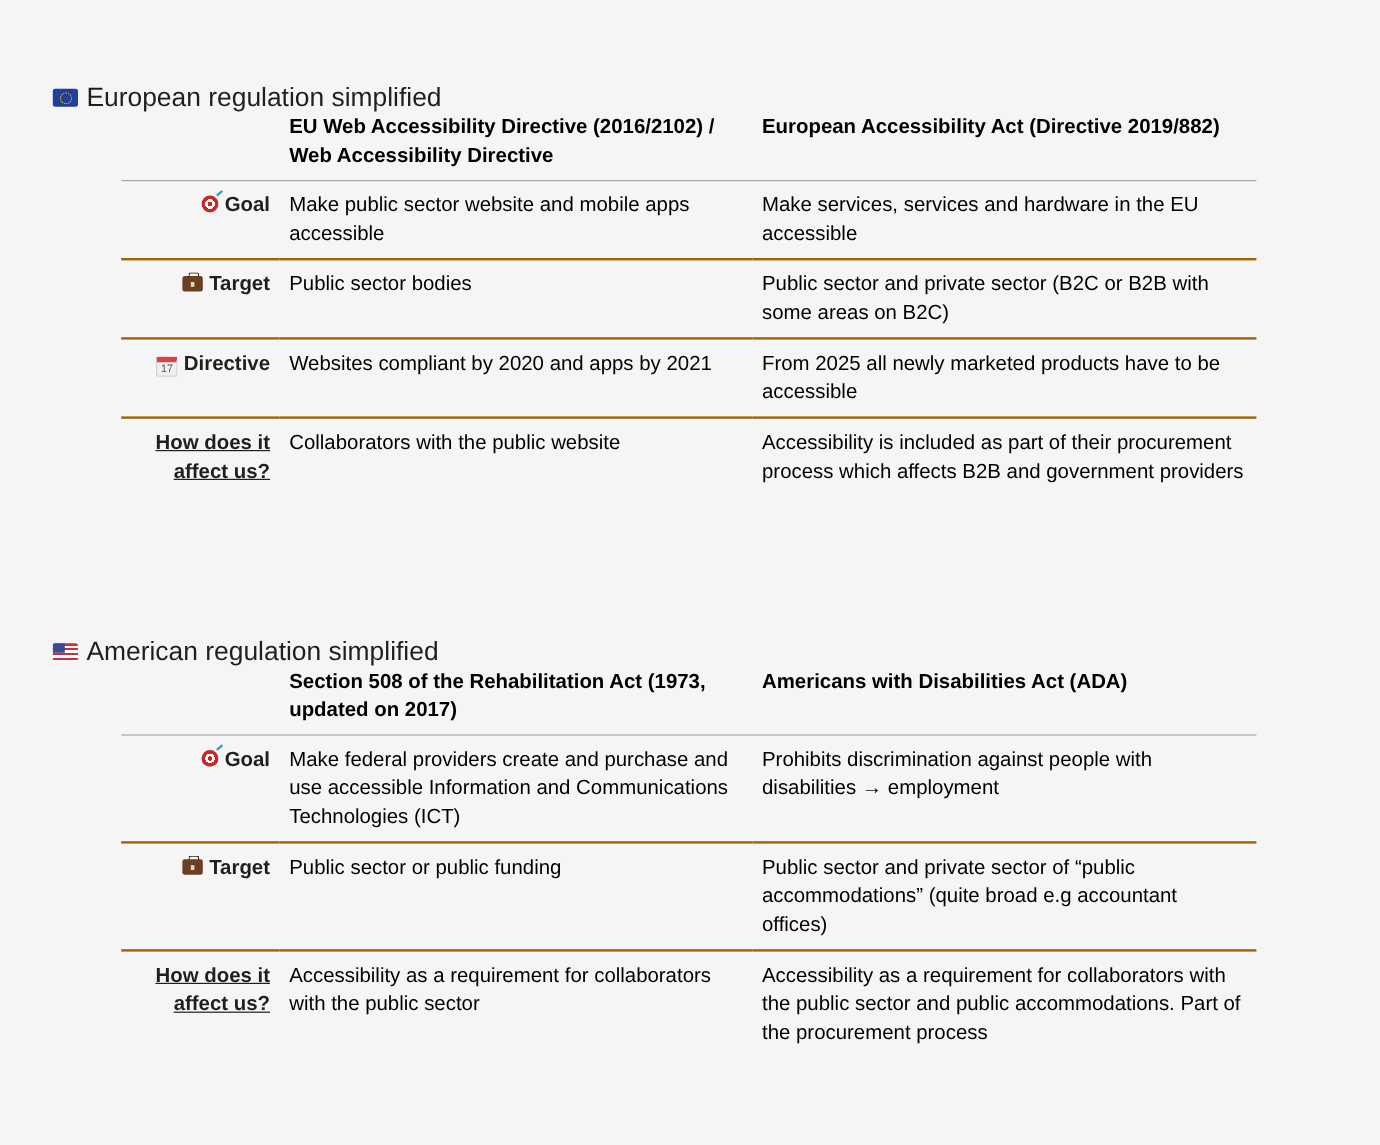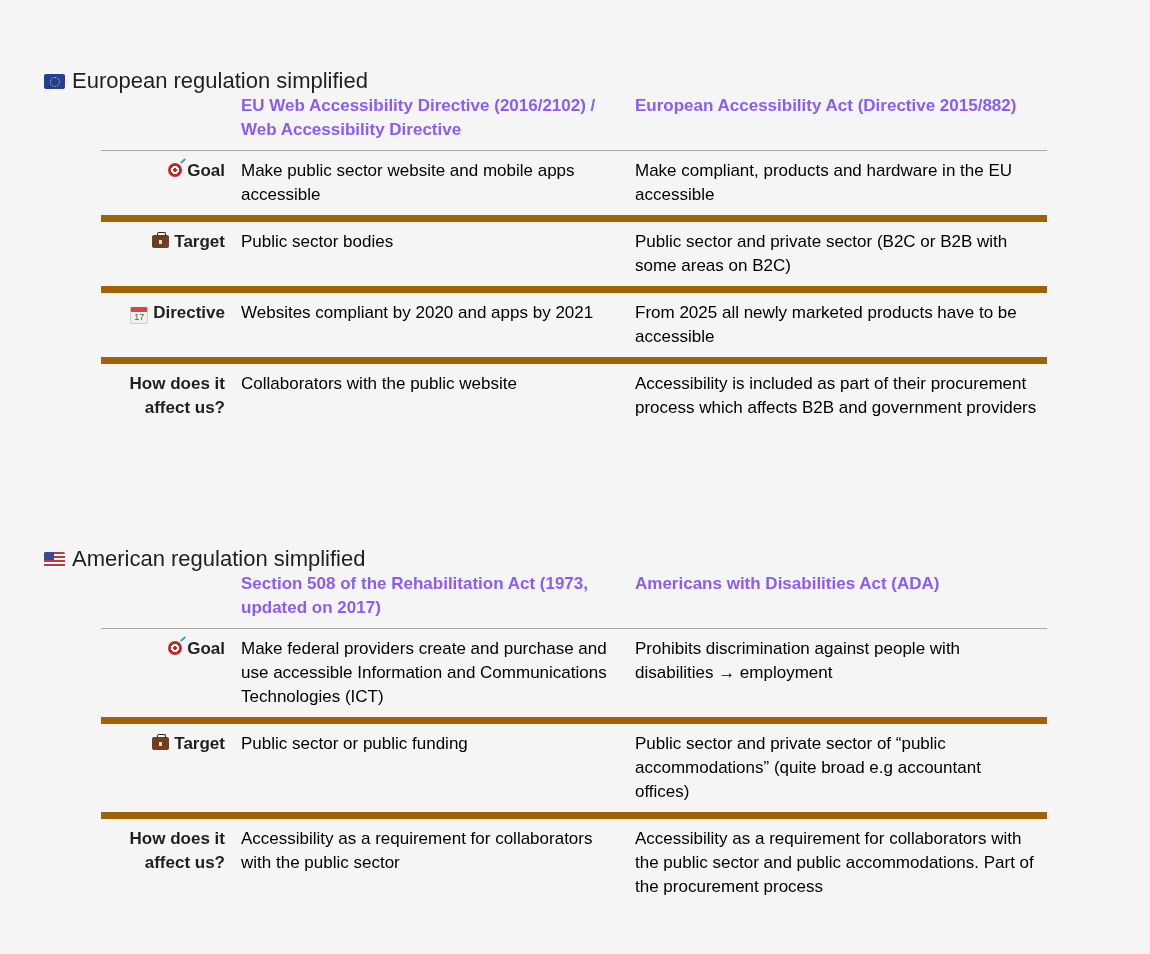--- a/index.html
+++ b/index.html
@@ -7,21 +7,21 @@
       width: 1150px;
       height: 954px;
       background: #f5f5f5;
       color: #212121;
       font-family: "Liberation Sans", "DejaVu Sans", sans-serif;
       overflow: hidden;
     }
     .page { position: relative; width: 1150px; height: 954px; }
     .section { position: absolute; left: 0; width: 1150px; }
     .section-eu { top: 32px; }
-    .section-us { top: 510px; }
+    .section-us { top: 494px; }
 
     .section-title {
       position: relative;
       height: 34px;
       padding-left: 44px;
       display: flex;
       align-items: center;
       font-size: 22px;
       font-weight: normal;
       color: #1f1f1f;
@@ -72,37 +72,37 @@
       vertical-align: top;
       text-align: left;
       padding: 4px 8px 8px 8px;
     }
     table.reg col.c-label { width: 132px; }
     table.reg col.c-a { width: 394px; }
     table.reg col.c-b { width: 420px; }
 
     thead th {
       font-weight: bold;
-      color: #8b5cf6;
+      color: #000000;
       padding-top: 2px !important;
       padding-bottom: 8px !important;
     }
     thead tr { border-bottom: 1px solid #a8a8a8; }
-    tbody tr { border-bottom: 7px solid #a16207; }
+    tbody tr { border-bottom: 2px solid #a16207; }
     tbody tr:last-child { border-bottom: none; }
     tbody td { padding-top: 8px !important; color: #000000; }
 
     .row-label {
       text-align: right !important;
       font-weight: bold;
       color: #1f1f1f;
       padding-right: 8px !important;
       white-space: nowrap;
     }
-    .label-multi { white-space: normal; }
+    .label-multi { white-space: normal; text-decoration: underline; }
 
     
     .ic-target {
       display: inline-block;
       width: 14px; height: 14px;
       border-radius: 50%;
       background: radial-gradient(circle, #c62828 0 2px, #ffffff 2px 4px, #c62828 4px 7px);
       margin-right: 5px;
       vertical-align: -1px;
       position: relative;
@@ -170,28 +170,28 @@
     <table class="reg">
       <colgroup>
         <col class="c-label">
           <col class="c-a">
           <col class="c-b">
       </colgroup>
       <thead>
         <tr>
           <th></th>
           <th>EU Web Accessibility Directive (2016/2102) / Web Accessibility Directive</th>
-          <th>European Accessibility Act (Directive 2015/882)</th>
+          <th>European Accessibility Act (Directive 2019/882)</th>
         </tr>
       </thead>
       <tbody>
         <tr>
           <td class="row-label"><span class="ic-target"></span><span>Goal</span></td>
           <td>Make public sector website and mobile apps accessible</td>
-          <td>Make compliant, products and hardware in the EU accessible</td>
+          <td>Make services, services and hardware in the EU accessible</td>
         </tr>
         <tr>
           <td class="row-label"><span class="ic-briefcase"></span><span>Target</span></td>
           <td>Public sector bodies</td>
           <td>Public sector and private sector (B2C or B2B with some areas on B2C)</td>
         </tr>
         <tr>
           <td class="row-label"><span class="ic-calendar">17</span><span>Directive</span></td>
           <td>Websites compliant by 2020 and apps by 2021</td>
           <td>From 2025 all newly marketed products have to be accessible</td>

